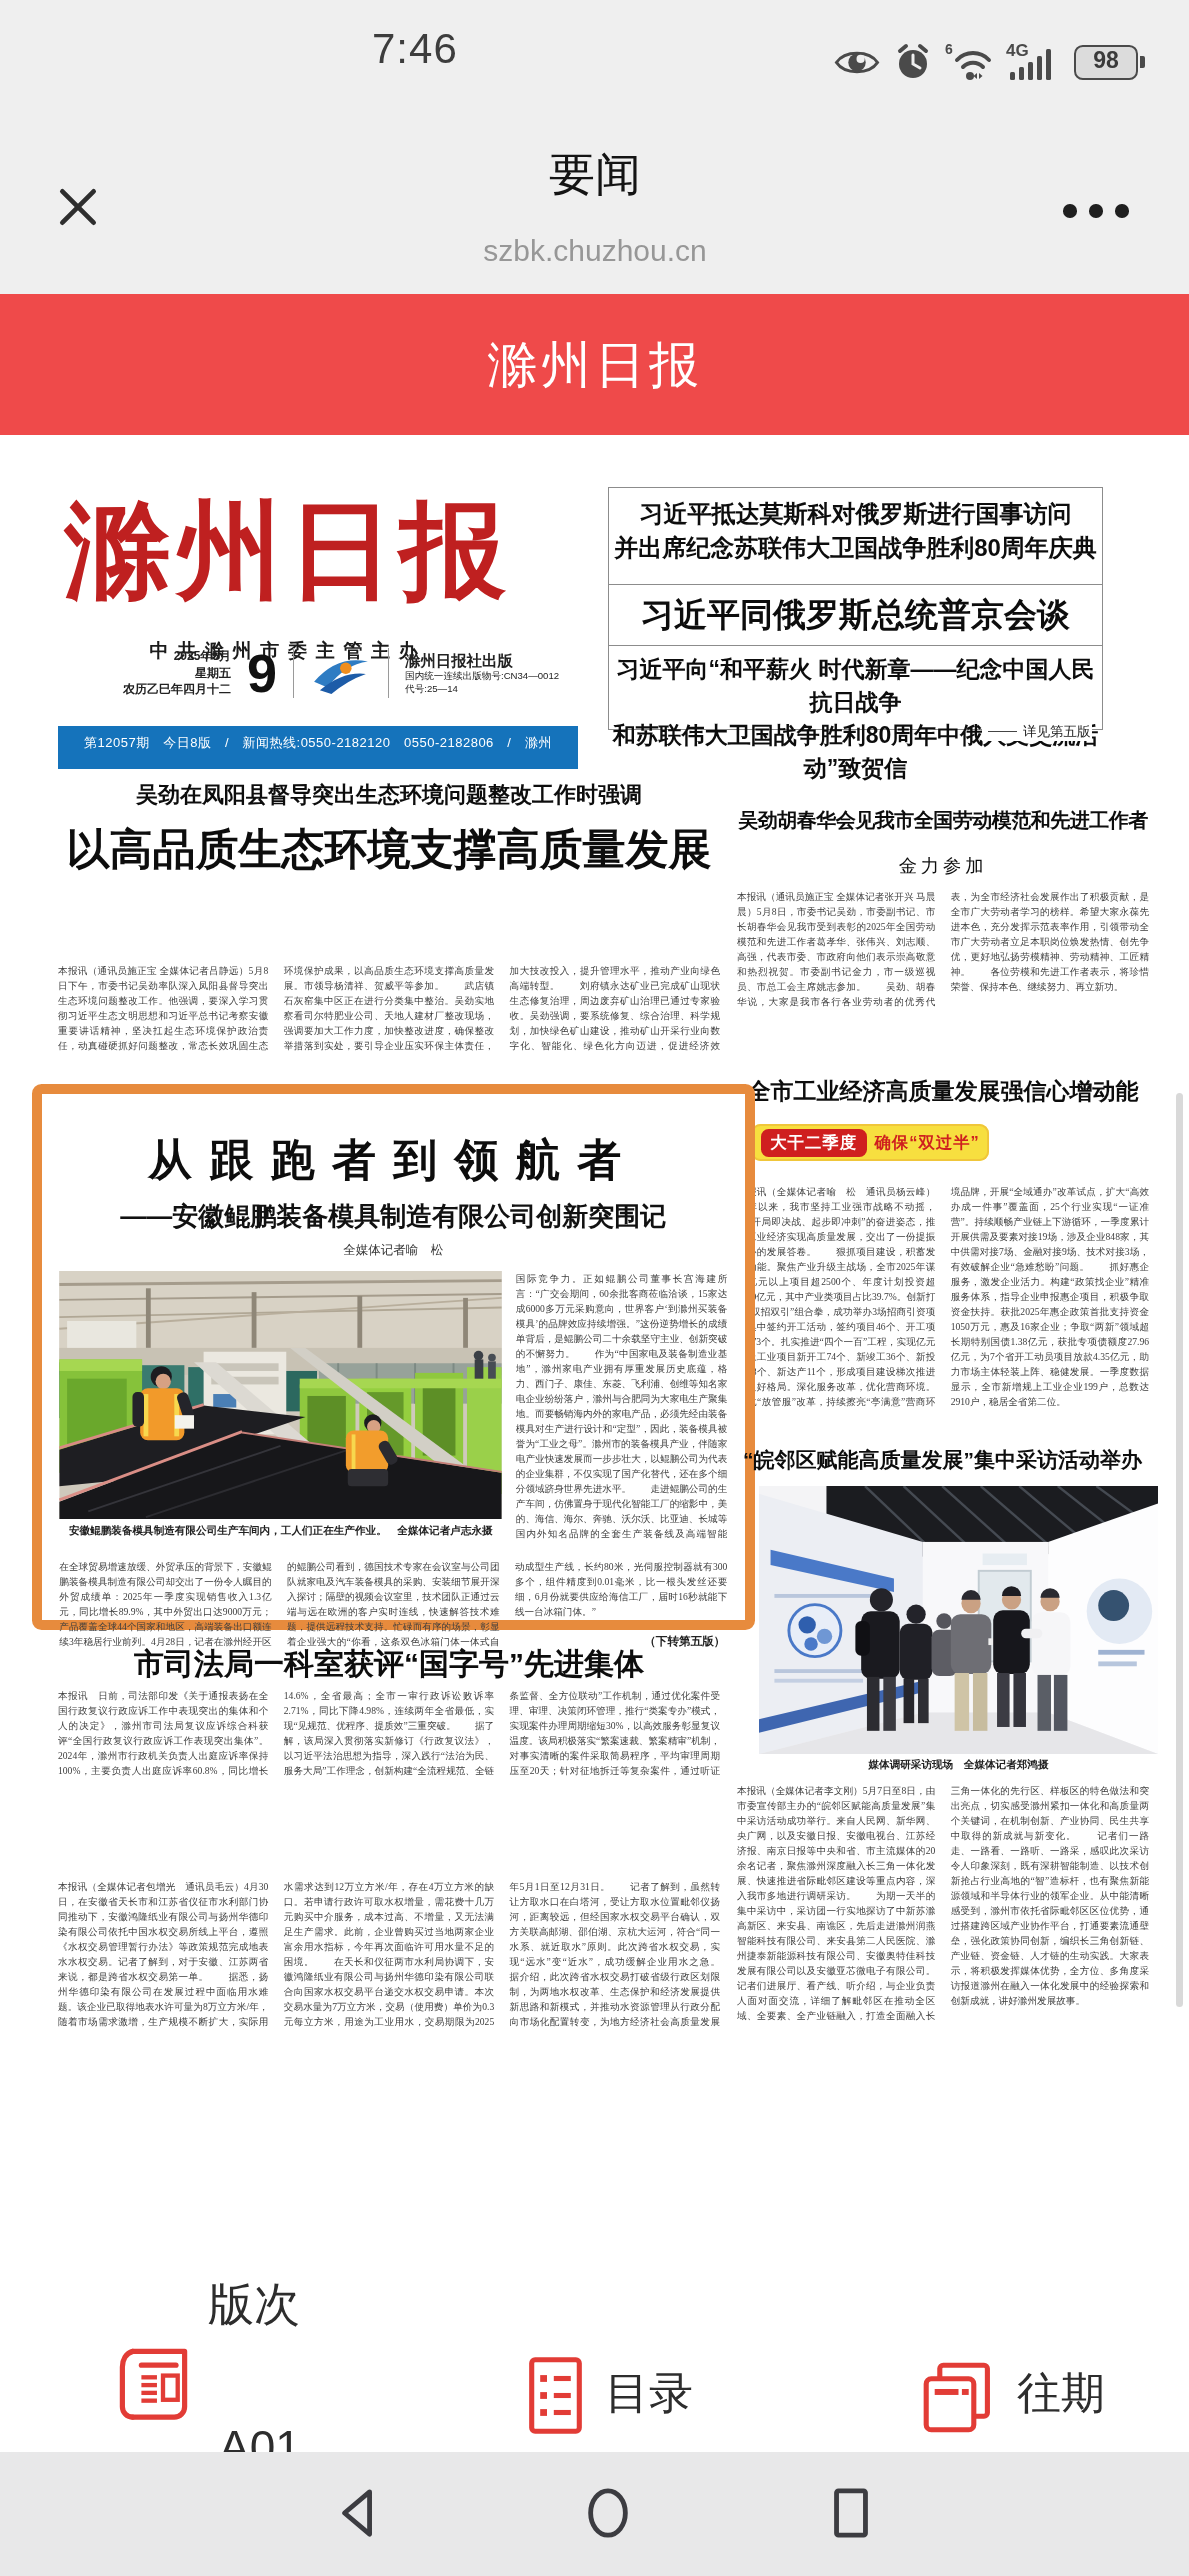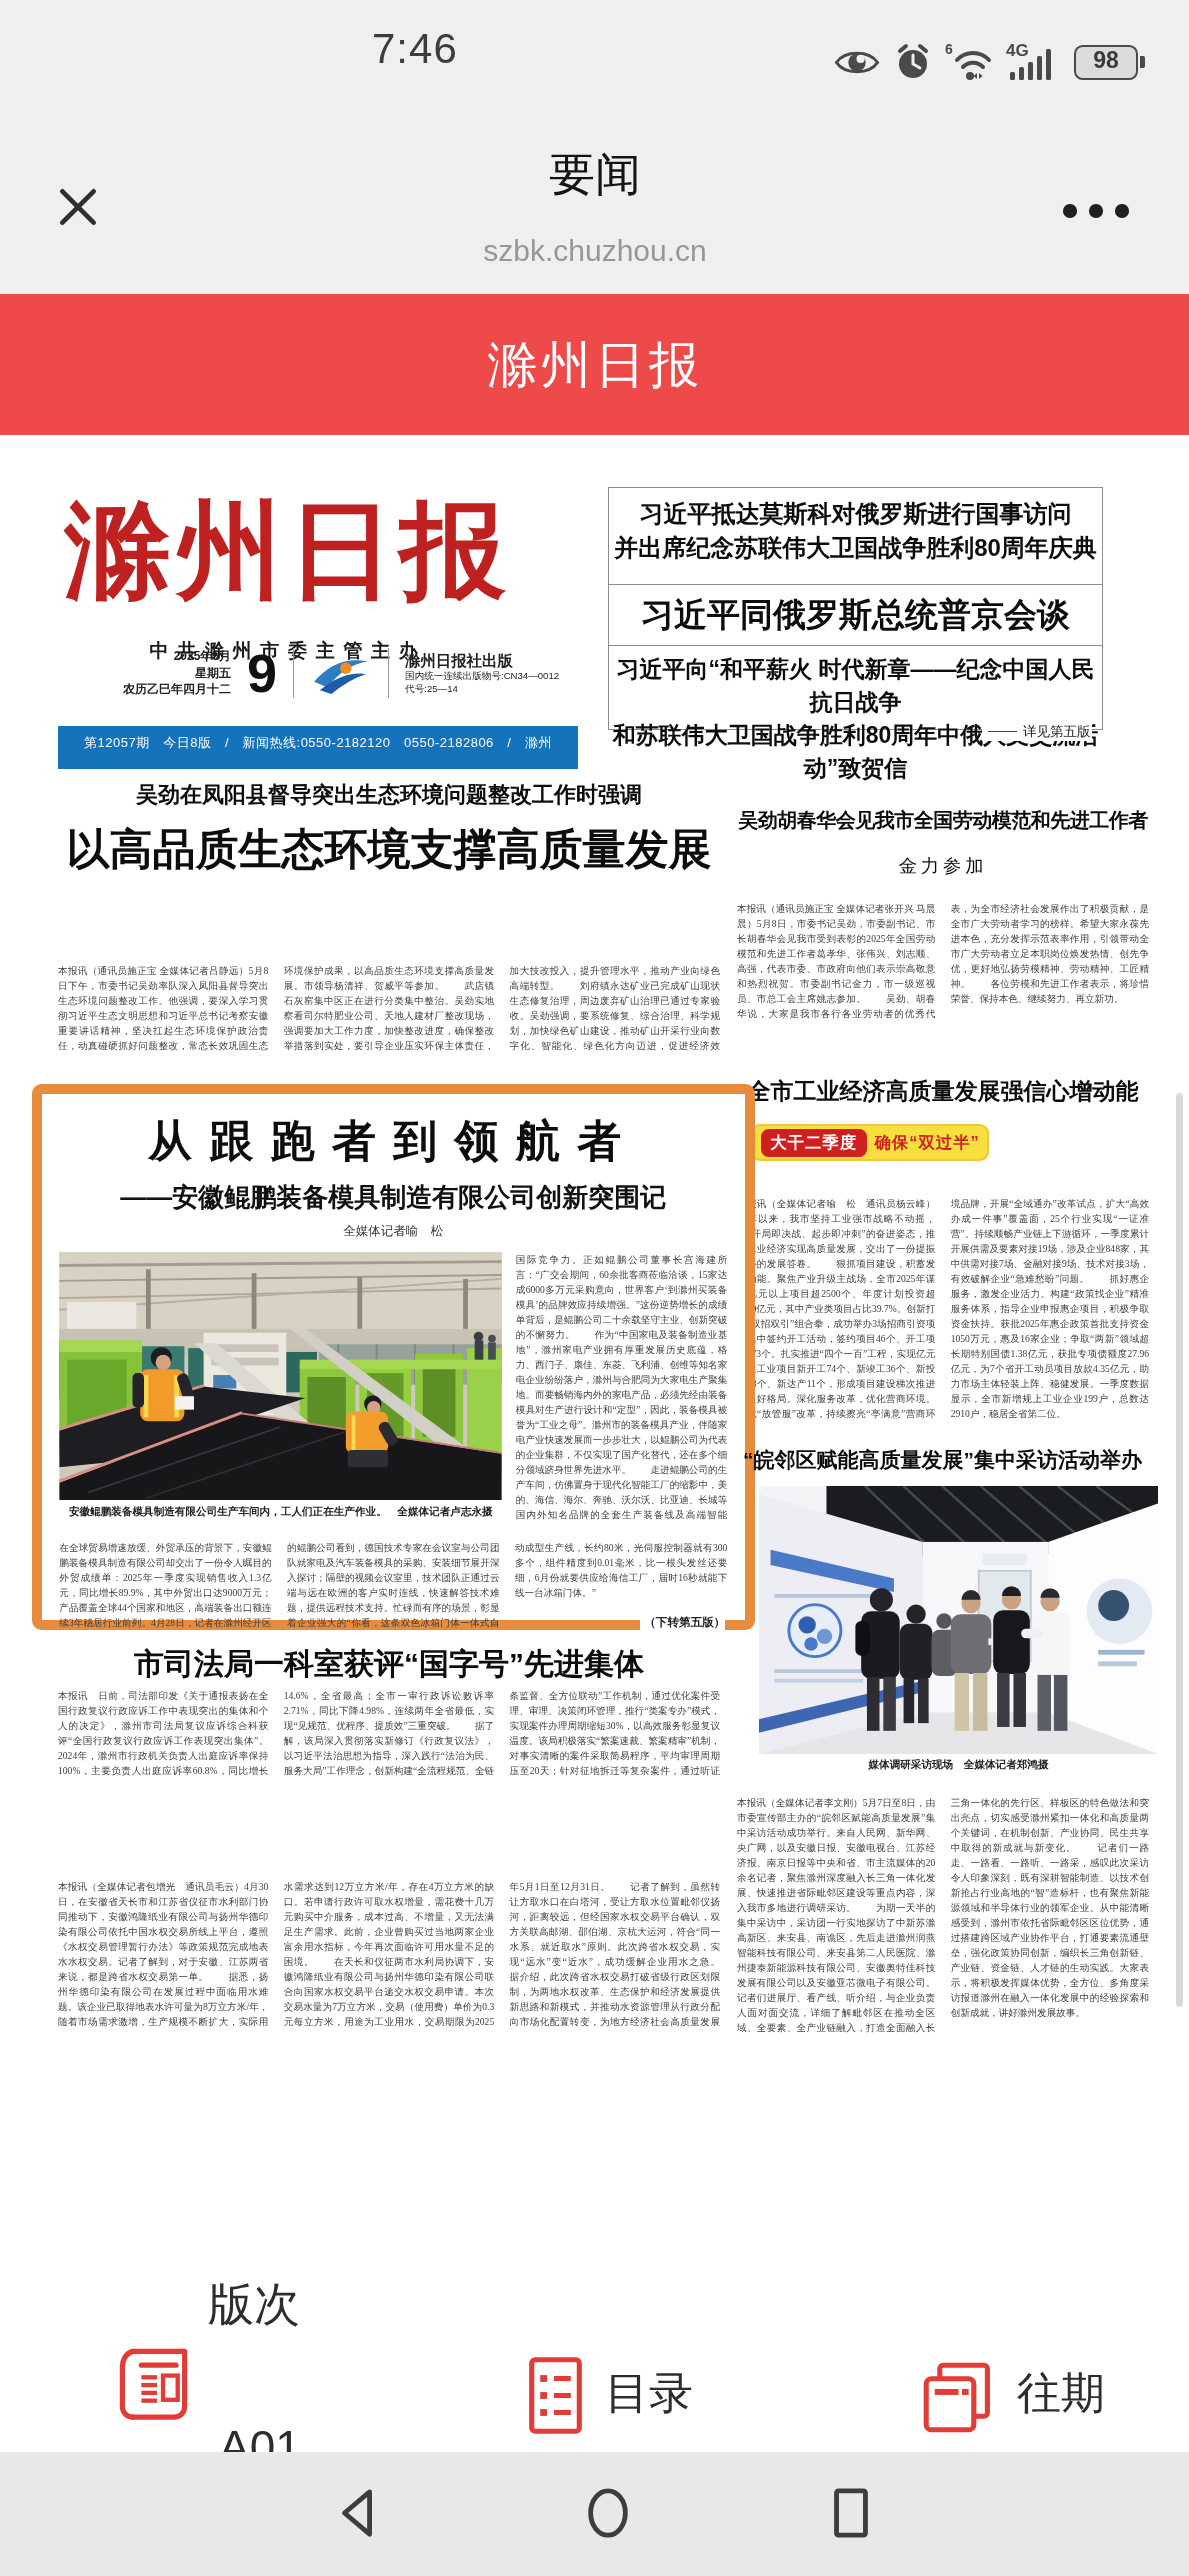--- a/index.html
+++ b/index.html
@@ -16,41 +16,41 @@
   .purl{position:absolute;top:234px;left:0;width:1190px;text-align:center;font-size:30px;color:#979797;}
   .closebtn{position:absolute;left:54px;top:183px;cursor:pointer;}
   .menudots{position:absolute;left:1063px;top:204px;display:flex;gap:12.5px;cursor:pointer;}
   .menudots i{width:13.5px;height:13.5px;border-radius:50%;background:#1f1f1f;display:block;}
   
   .banner{position:absolute;top:294px;left:0;width:1190px;height:142px;background:#ef4a4a;}
   .banner span{display:block;text-align:center;line-height:142px;font-size:50px;color:#fff;letter-spacing:3.9px;font-weight:500;}
   
   .hl{color:#0d0d0d;text-align:center;font-weight:bold;}
   .cols{column-gap:15.4px;font-family:"Liberation Serif",serif;font-size:9.6px;line-height:15px;text-align:justify;color:#3d3d3d;filter:blur(0.4px);overflow:hidden;}
-  .c3{column-count:3;} .c2{column-count:2;margin-top:12px;}
+  .c3{column-count:3;} .c2{column-count:2;}
   
   .mast-title{position:absolute;left:58px;top:489px;width:460px;font-family:"DejaVu Serif",serif;font-weight:900;font-size:106px;line-height:1.15;color:#bf2020;letter-spacing:5.8px;text-align:center;}
   .mast-org{position:absolute;left:58px;top:638px;width:460px;text-align:center;font-size:19px;font-weight:bold;letter-spacing:8.7px;color:#1b1b1b;}
   .daterow{position:absolute;left:123px;top:644px;height:58px;display:flex;align-items:center;gap:16px;}
   .dstack{text-align:right;font-size:12px;line-height:16.4px;color:#222;font-weight:bold;}
   .dday{font-size:54px;font-weight:900;color:#111;line-height:54px;}
   .vline{width:1px;height:50px;background:#9a9a9a;}
   .pubstack{font-size:9.6px;line-height:12.5px;color:#222;}
   .pubstack .p1{font-size:15.4px;font-weight:bold;line-height:19px;}
   .bluebar{position:absolute;left:58px;top:726px;width:520px;height:43px;background:#1573bb;color:#fff;font-size:13px;text-align:center;line-height:33px;letter-spacing:0.5px;}
   
   .hbox{position:absolute;left:608px;top:487px;width:493px;height:241px;border:1.9px solid #8c8c8c;background:#fff;}
   .hbr1{height:87px;border-bottom:1.9px solid #8c8c8c;font-size:24px;line-height:34px;padding-top:8.7px;}
   .hbr2{height:60px;border-bottom:1.9px solid #8c8c8c;font-size:33px;line-height:60px;}
   .hbr3{height:83px;font-size:23px;line-height:33px;padding-top:7.7px;}
   .hnote{position:absolute;right:9.6px;bottom:-11.6px;background:#fff;padding:0 1.9px 0 5.8px;font-size:13.5px;color:#222;display:flex;align-items:center;gap:5.8px;font-weight:normal;}
   .hnote i{display:block;width:29px;border-top:1.9px solid #444;}
   
   .feature{position:absolute;left:32px;top:1084px;width:668px;height:514px;border:10.6px solid #e78b3d;border-radius:9.6px;background:#fff;padding:5.8px 17.3px;}
-  .ftitle{margin-top:12px;font-size:44px;font-weight:900;letter-spacing:17.3px;text-align:center;color:#0d0d0d;}
+  .ftitle{margin-top:31px;font-size:44px;font-weight:900;letter-spacing:17.3px;text-align:center;color:#0d0d0d;}
   .fsub{margin-top:9.6px;font-size:26px;font-weight:bold;text-align:center;color:#111;}
   .fby{margin-top:7.7px;font-size:12.5px;text-align:center;color:#333;font-family:"Liberation Serif",serif;}
   .frow{margin-top:11.6px;display:flex;gap:13.5px;}
   .fcap{margin-top:5.8px;font-size:10.6px;text-align:center;color:#222;font-family:"Liberation Serif",serif;font-weight:bold;}
   .fbottom{margin-top:7.7px;position:relative;height:90px;}
   .fcont{position:absolute;right:1.9px;bottom:0;font-size:11.6px;font-weight:bold;color:#222;background:#fff;padding-left:3.9px;}
   
   .badge{position:absolute;left:751px;top:1124px;display:flex;align-items:center;background:#f7df3f;border-radius:9.6px;padding:4.8px 9.6px;gap:7.7px;box-shadow:0 0 0 1.9px #f0c63a inset;}
   .badge .bleft{background:#cf1f1f;color:#fff;font-size:16.4px;font-weight:bold;border-radius:7.7px;padding:2.9px 9.6px;letter-spacing:1px;}
   .badge .bright{color:#cf1f1f;font-size:16.4px;font-weight:bold;letter-spacing:1px;}

